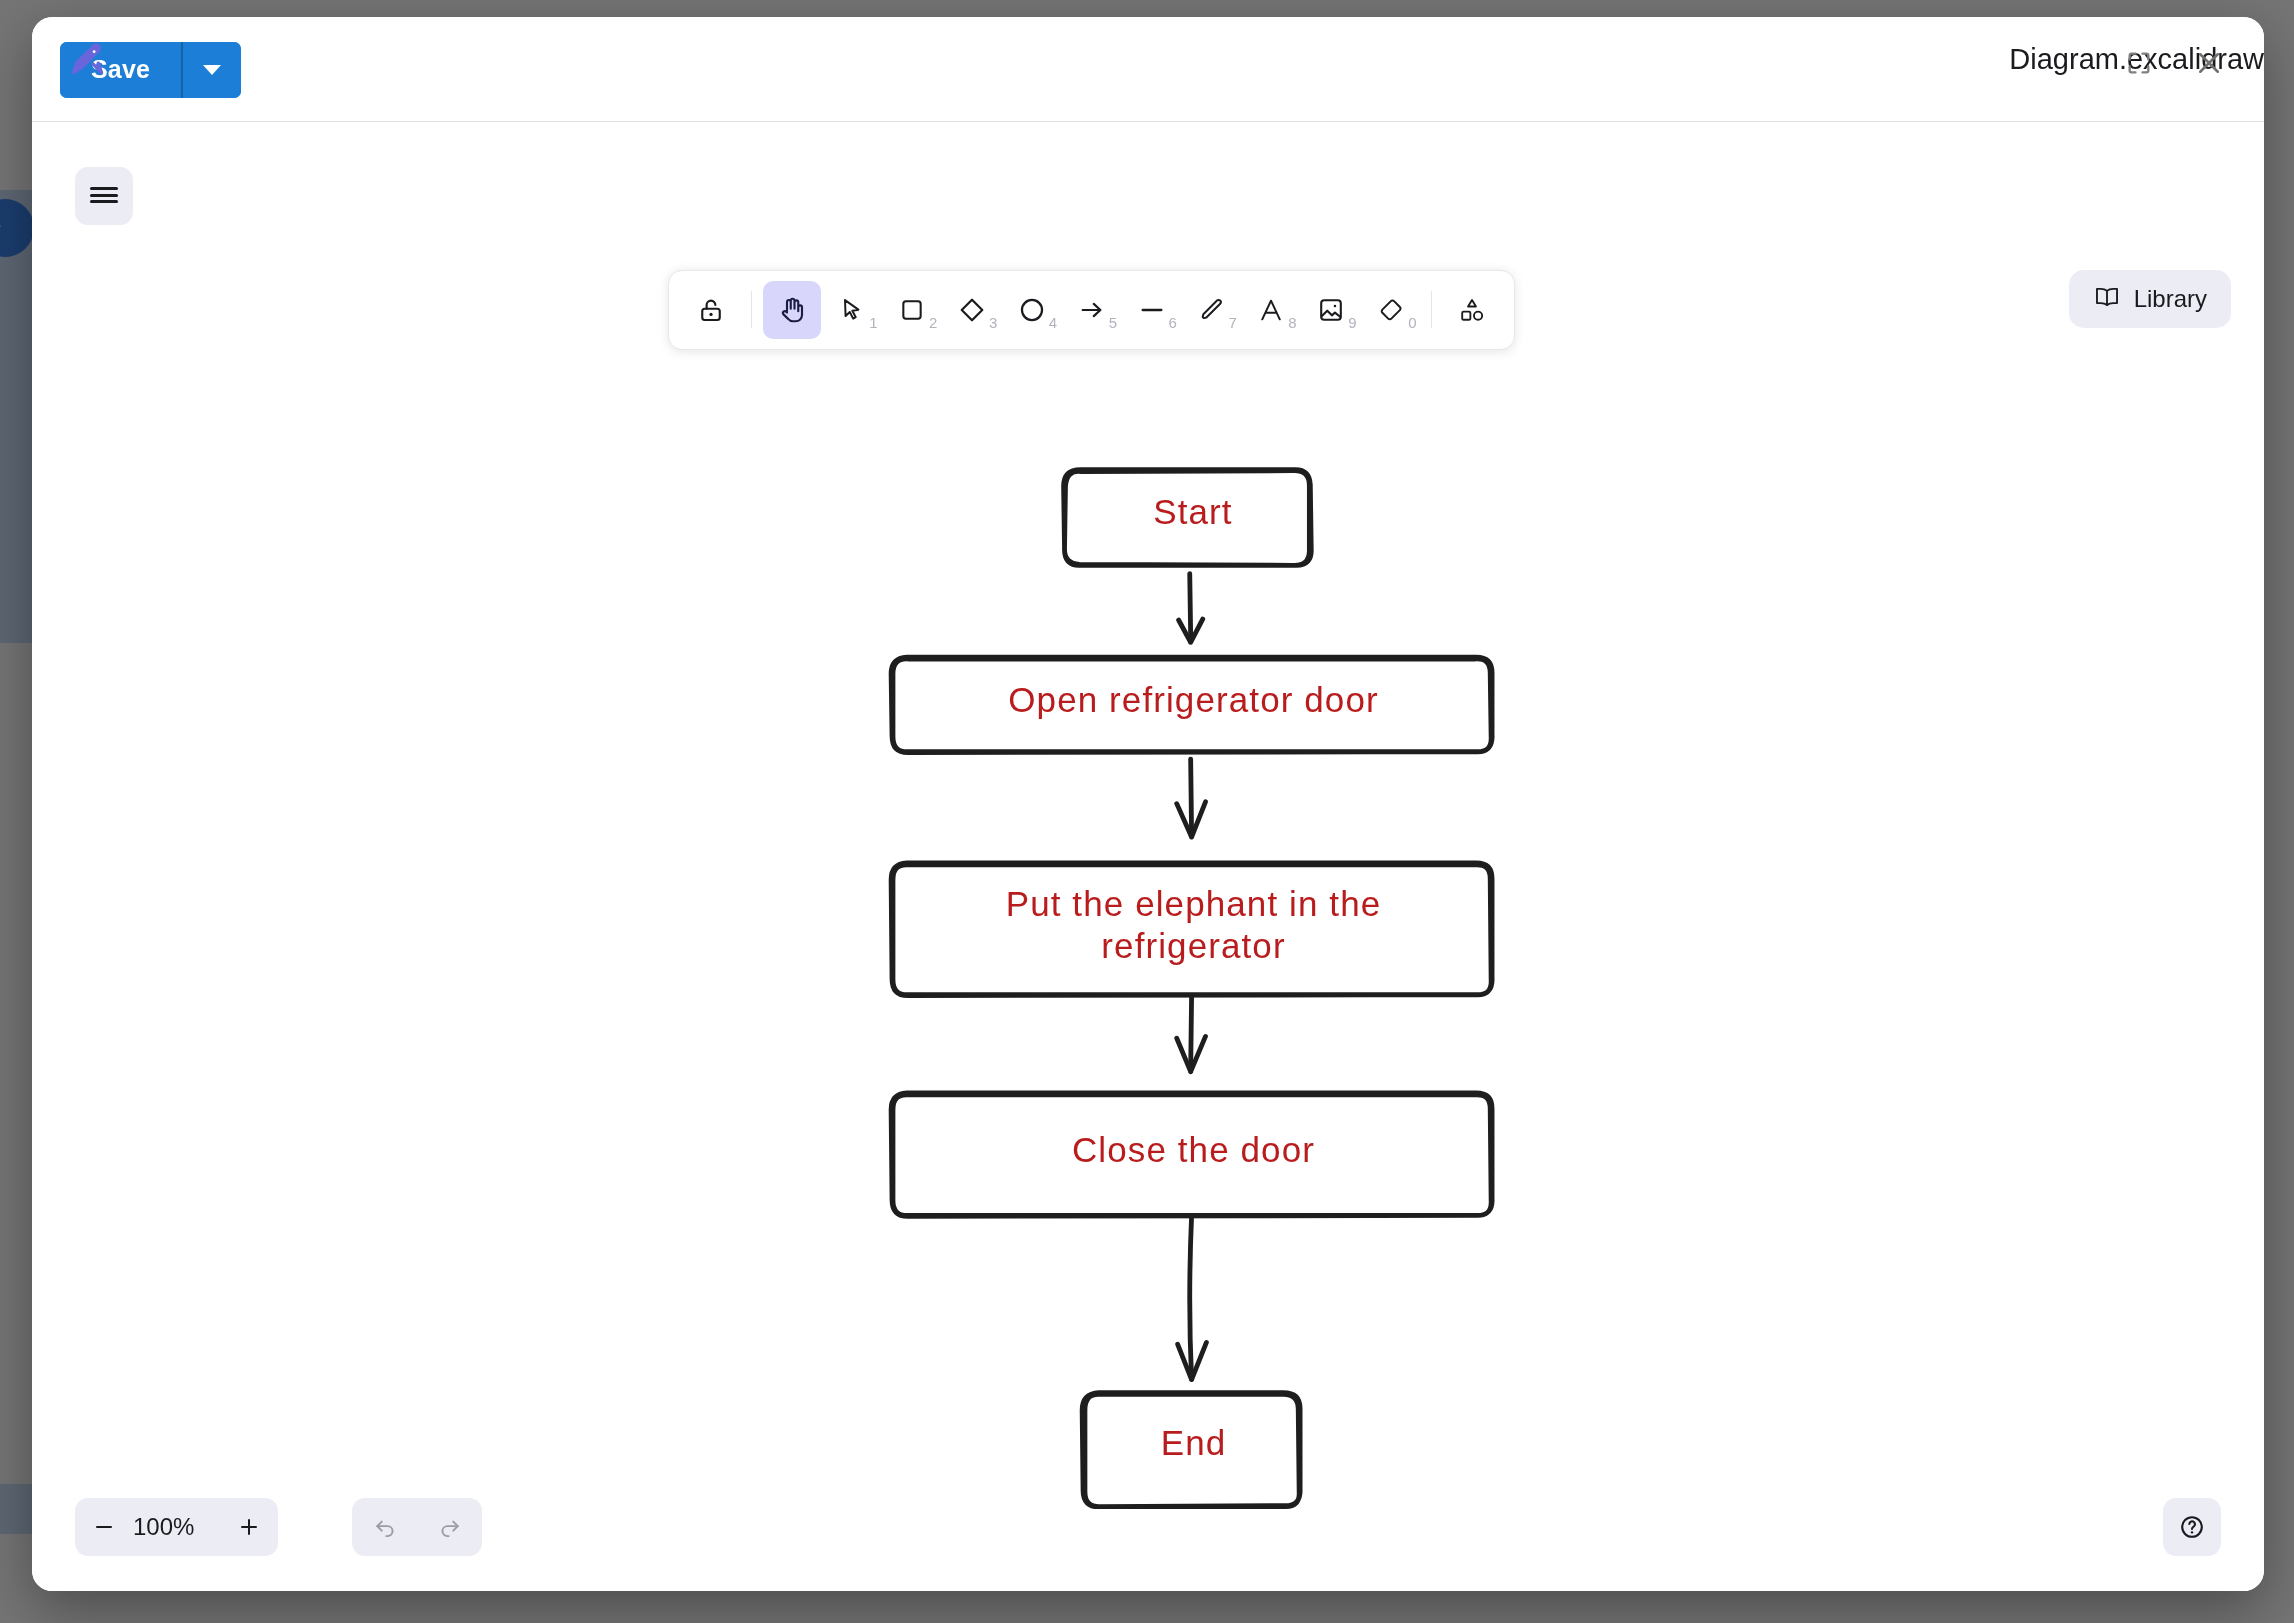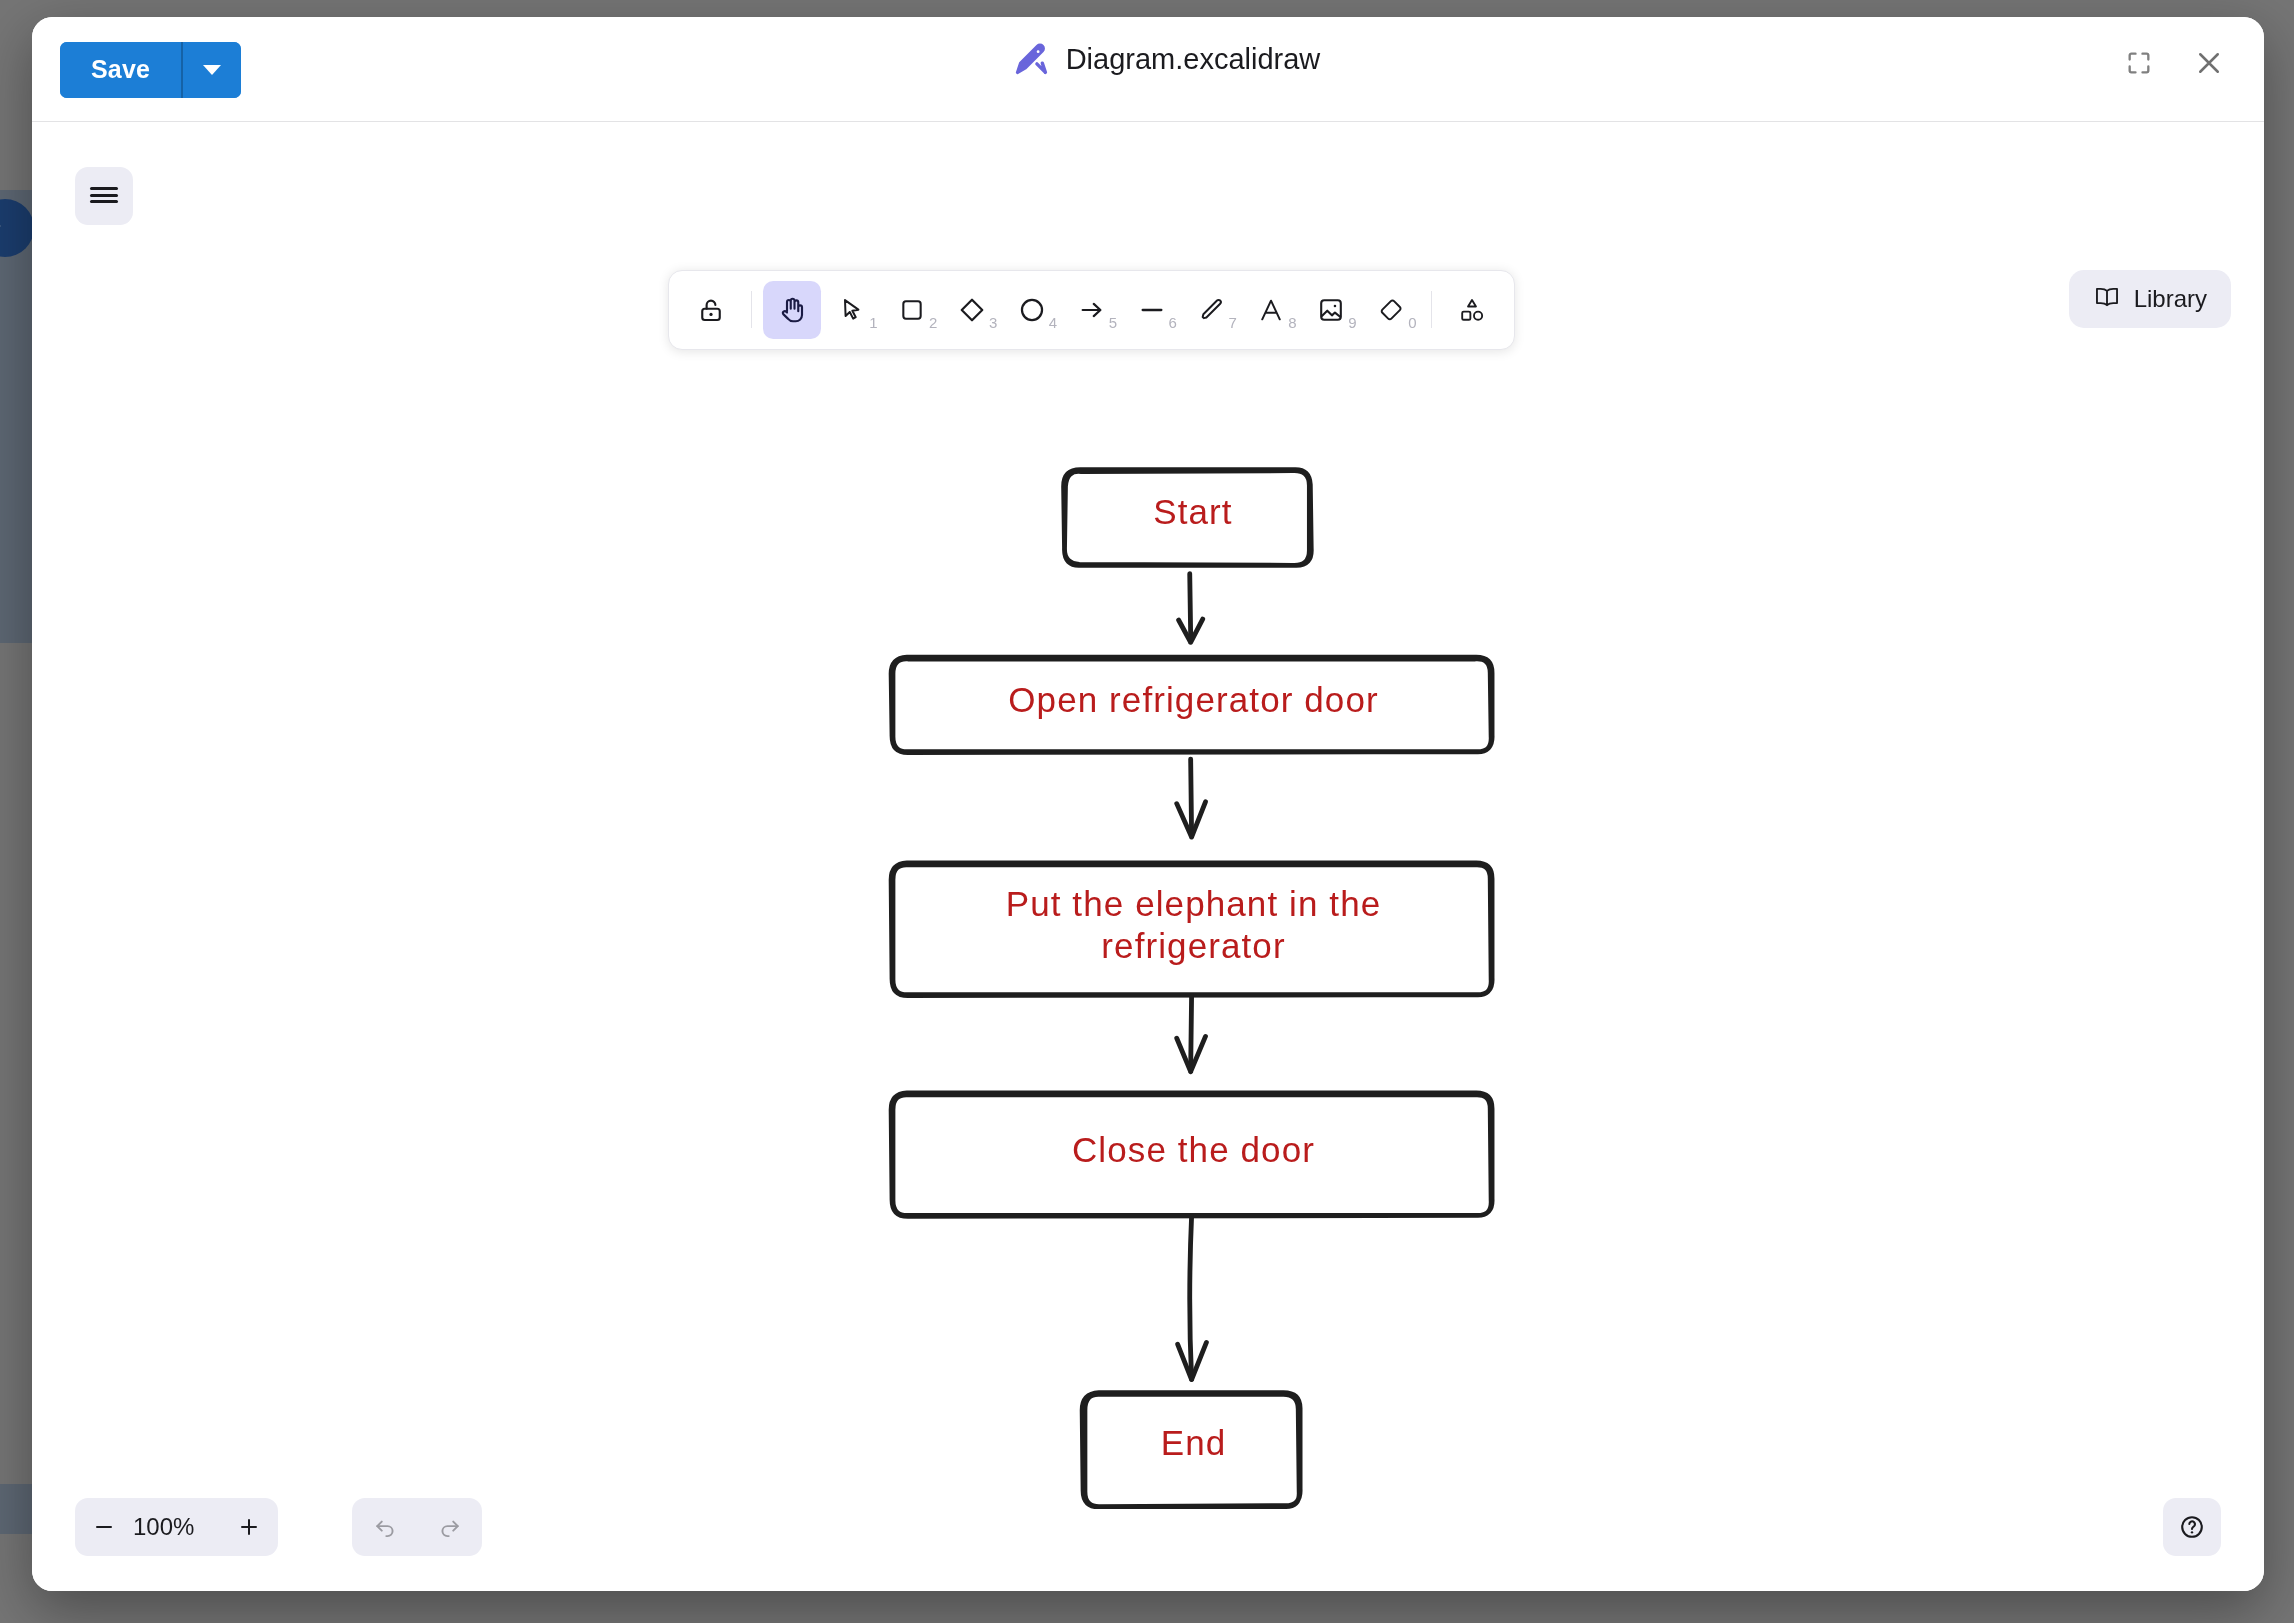--- a/index.html
+++ b/index.html
@@ -114,21 +114,21 @@
     border-right: 9.3px solid transparent;
     border-top: 10.2px solid #fff;
   }
 
   #title-center {
     position: absolute;
     left: 0; right: 0; top: 0;
     height: 86px;
     display: flex;
     align-items: center;
-    justify-content: center;
+    justify-content: space-between;
     gap: 16px;
     pointer-events: none;
     padding-left: 37px;
   }
   #doc-title {
     font-size: 29px;
     color: #1b1b1f;
     font-family: "Liberation Sans", sans-serif;
   }
 

